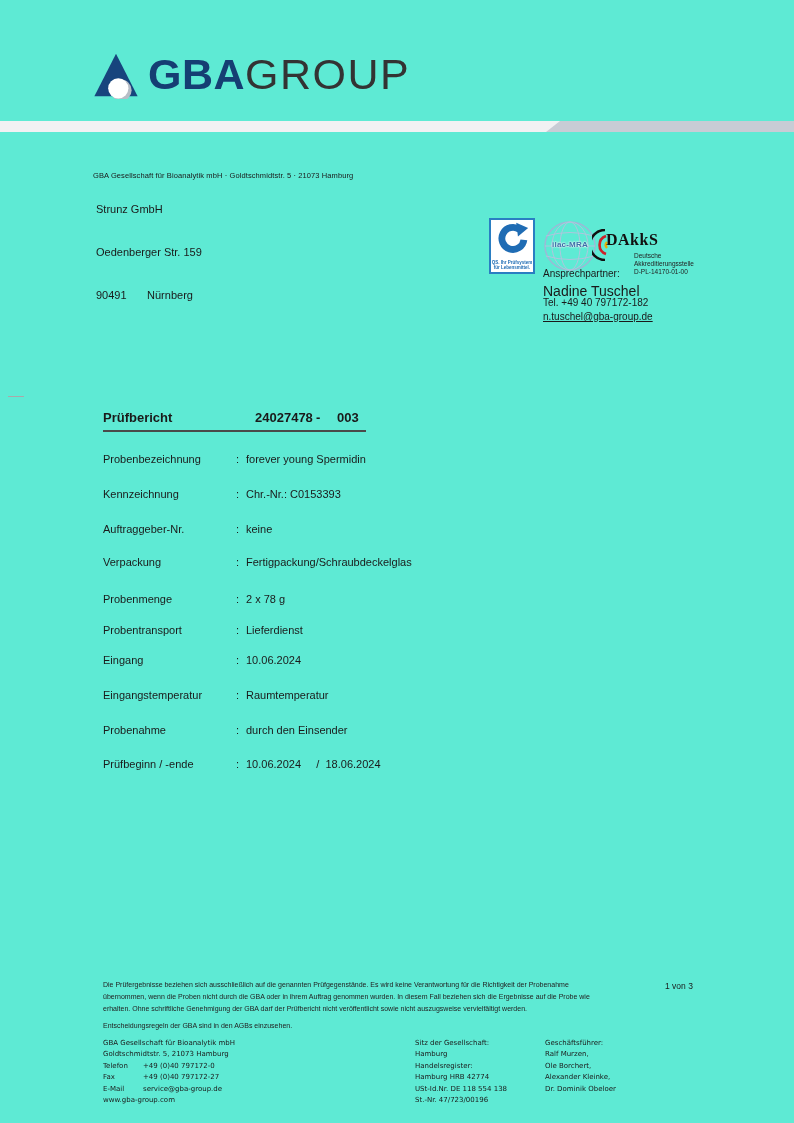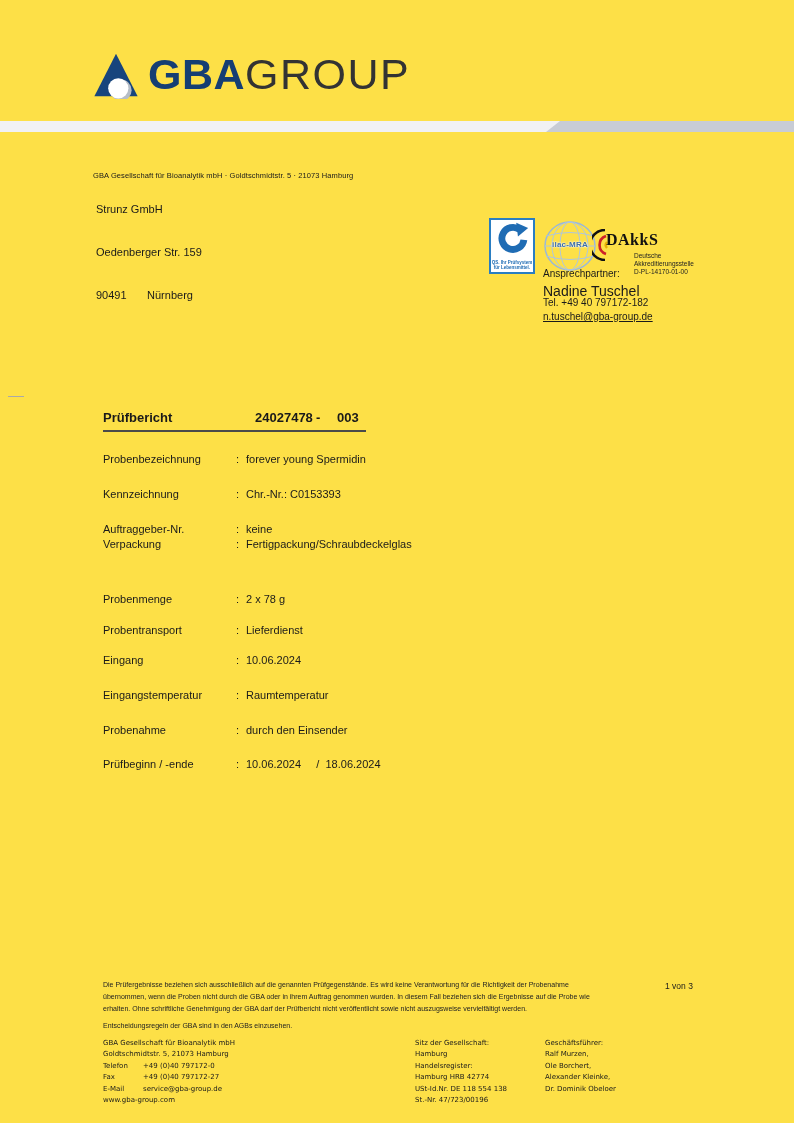--- a/index.html
+++ b/index.html
@@ -1,19 +1,19 @@
 <!DOCTYPE html>
 <html><head>
 <meta charset="utf-8">
 <style>
   * { margin:0; padding:0; box-sizing:border-box; }
   html,body { background:#e8e8e8; }
   .page {
     position:relative; width:794px; height:1123px; margin:0 auto;
-    background:#fde047; overflow:hidden;
+    background:#5eead4; overflow:hidden;
     font-family:"Liberation Sans", sans-serif; color:#1a1a1a;
   }
   .abs { position:absolute; }
 
   
   .logo { left:93px; top:50px; display:flex; align-items:center; }
   .logo svg { display:block; }
   .logo-bold { font-size:43px; font-weight:700; color:#153e73; letter-spacing:0.5px; margin-left:9px; }
   .logo-light { font-size:43px; font-weight:300; color:#333333; letter-spacing:1.5px; }
 
@@ -59,21 +59,21 @@
   .report-number { left:255px; top:410px; font-size:13px; font-weight:700; }
   .report-sep    { left:316px; top:410px; font-size:13px; font-weight:700; }
   .report-suffix { left:337px; top:410px; font-size:13px; font-weight:700; }
   .title-rule { left:103px; top:430px; width:263px; height:2px; background:#4a4a4a; }
 
   
   .row { left:103px; display:flex; font-size:11px; }
   .row .lbl { width:133px; }
   .row .col { width:10px; }
   .row .val { white-space:pre; }
-  .row0 { top:453px; } .row1 { top:488px; } .row2 { top:523px; } .row3 { top:538px; }
+  .row0 { top:453px; } .row1 { top:488px; } .row2 { top:523px; } .row3 { top:556px; }
   .row4 { top:593px; } .row5 { top:624px; } .row6 { top:654px; } .row7 { top:689px; }
   .row8 { top:724px; } .row9 { top:758px; }
 
   
   .disc { left:103px; font-size:7px; color:#222; white-space:nowrap; }
   .disc1 { top:981px; } .disc2 { top:993px; } .disc3 { top:1005px; } .disc4 { top:1022px; }
   .page-number { left:665px; top:981px; font-size:8.5px; }
 
   
   .foot { font-size:7px; font-family:"DejaVu Sans", sans-serif; color:#1a1a1a; line-height:11.4px; }

